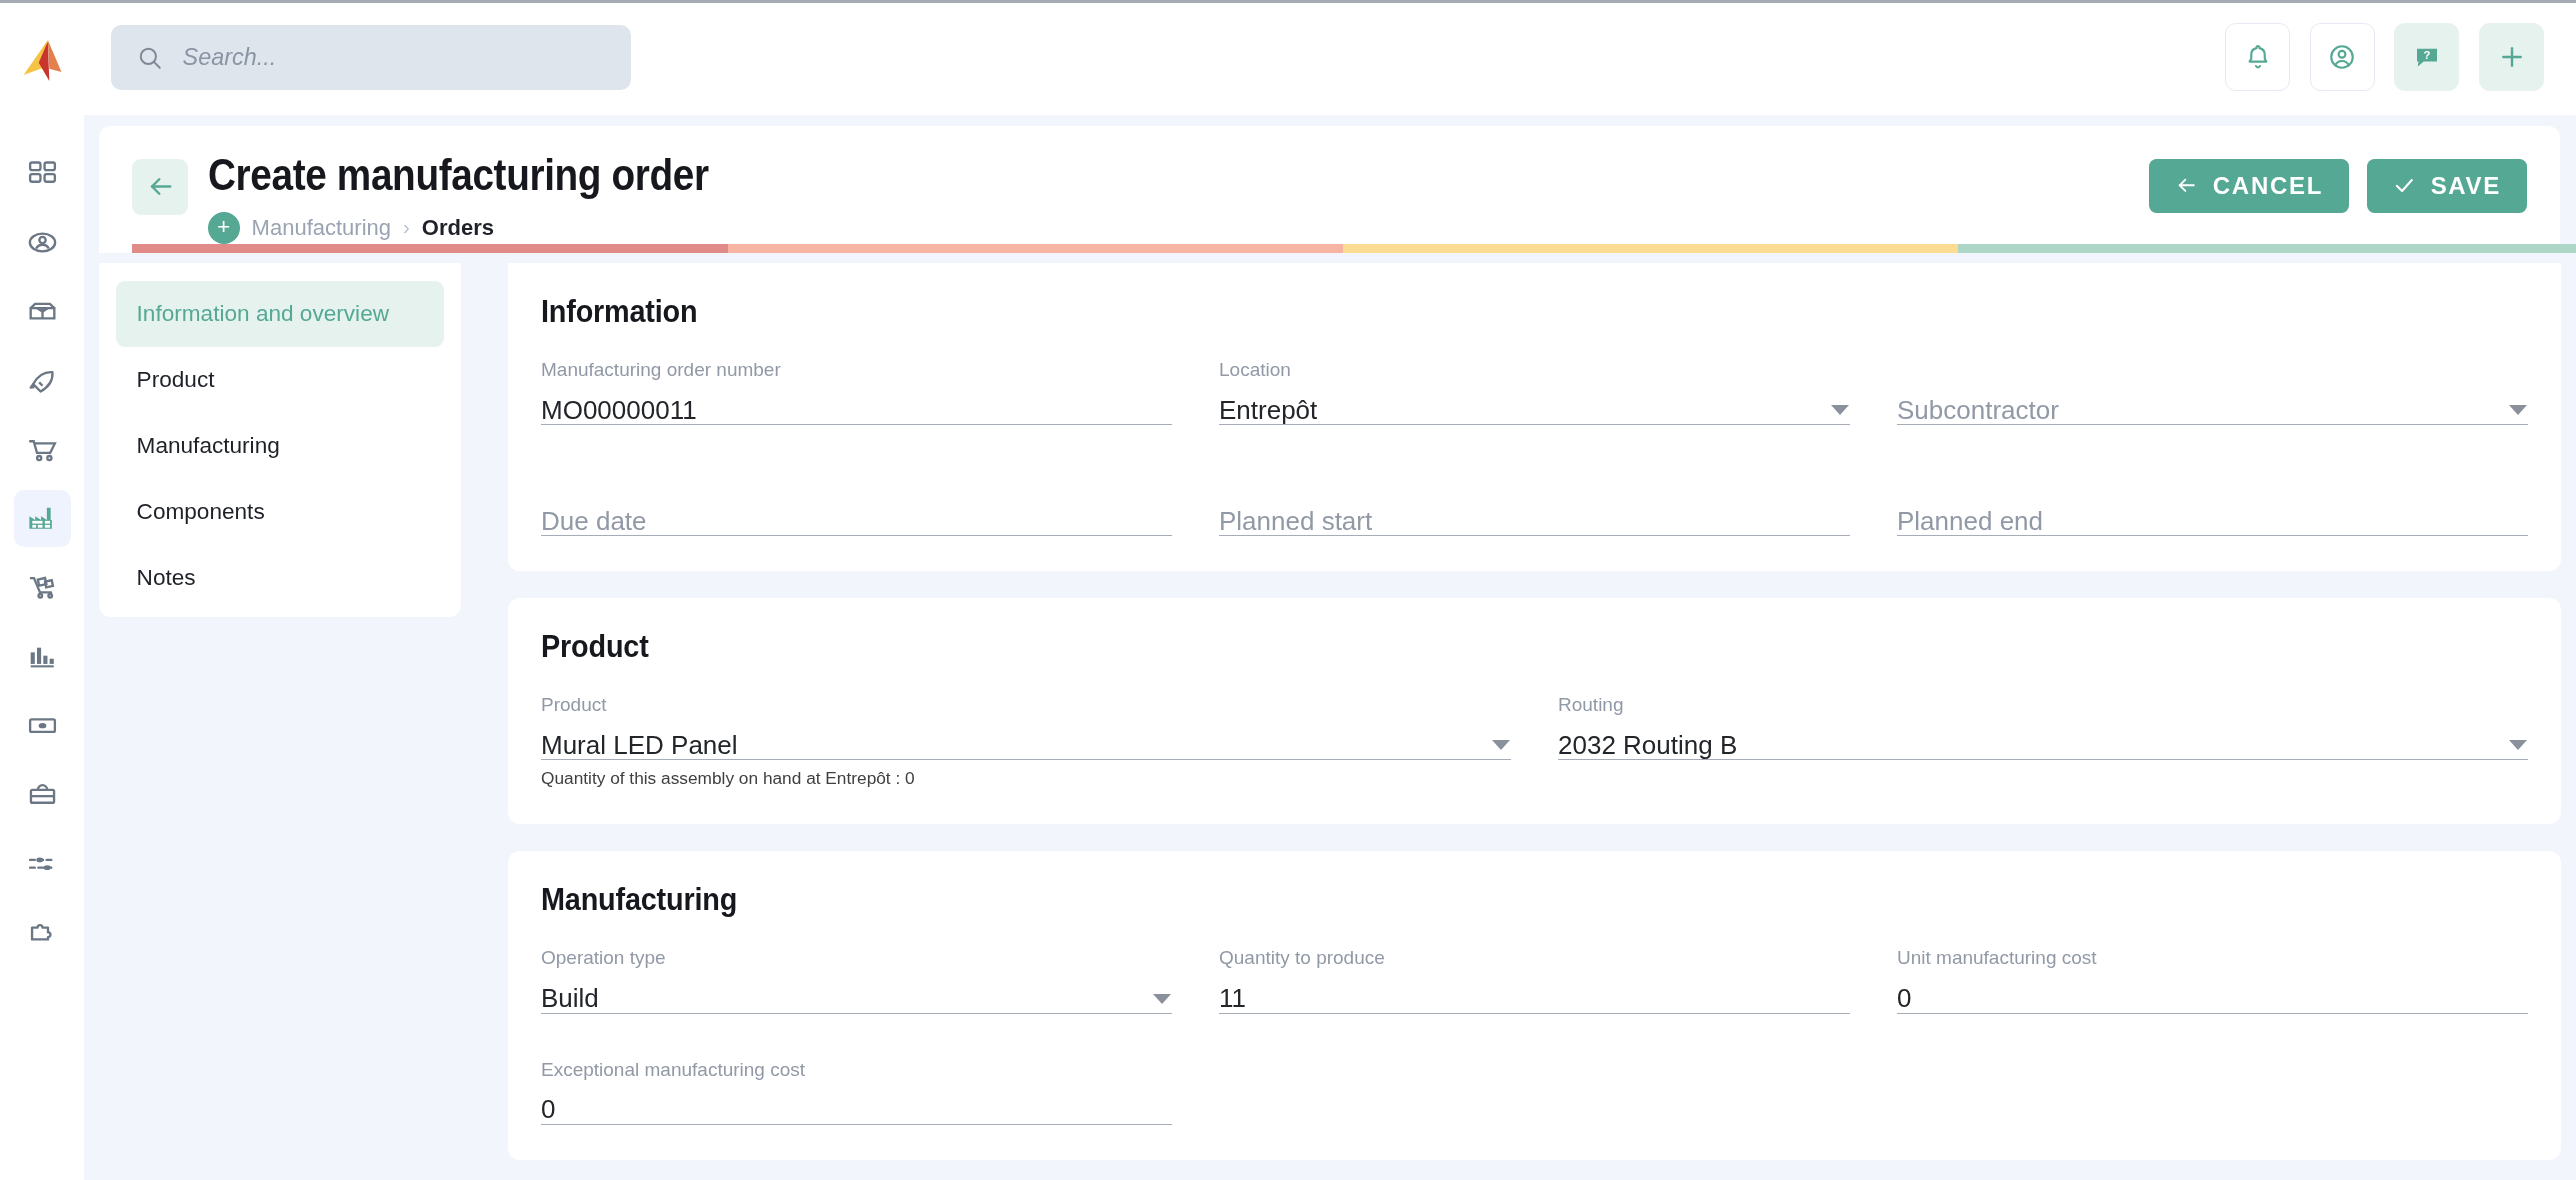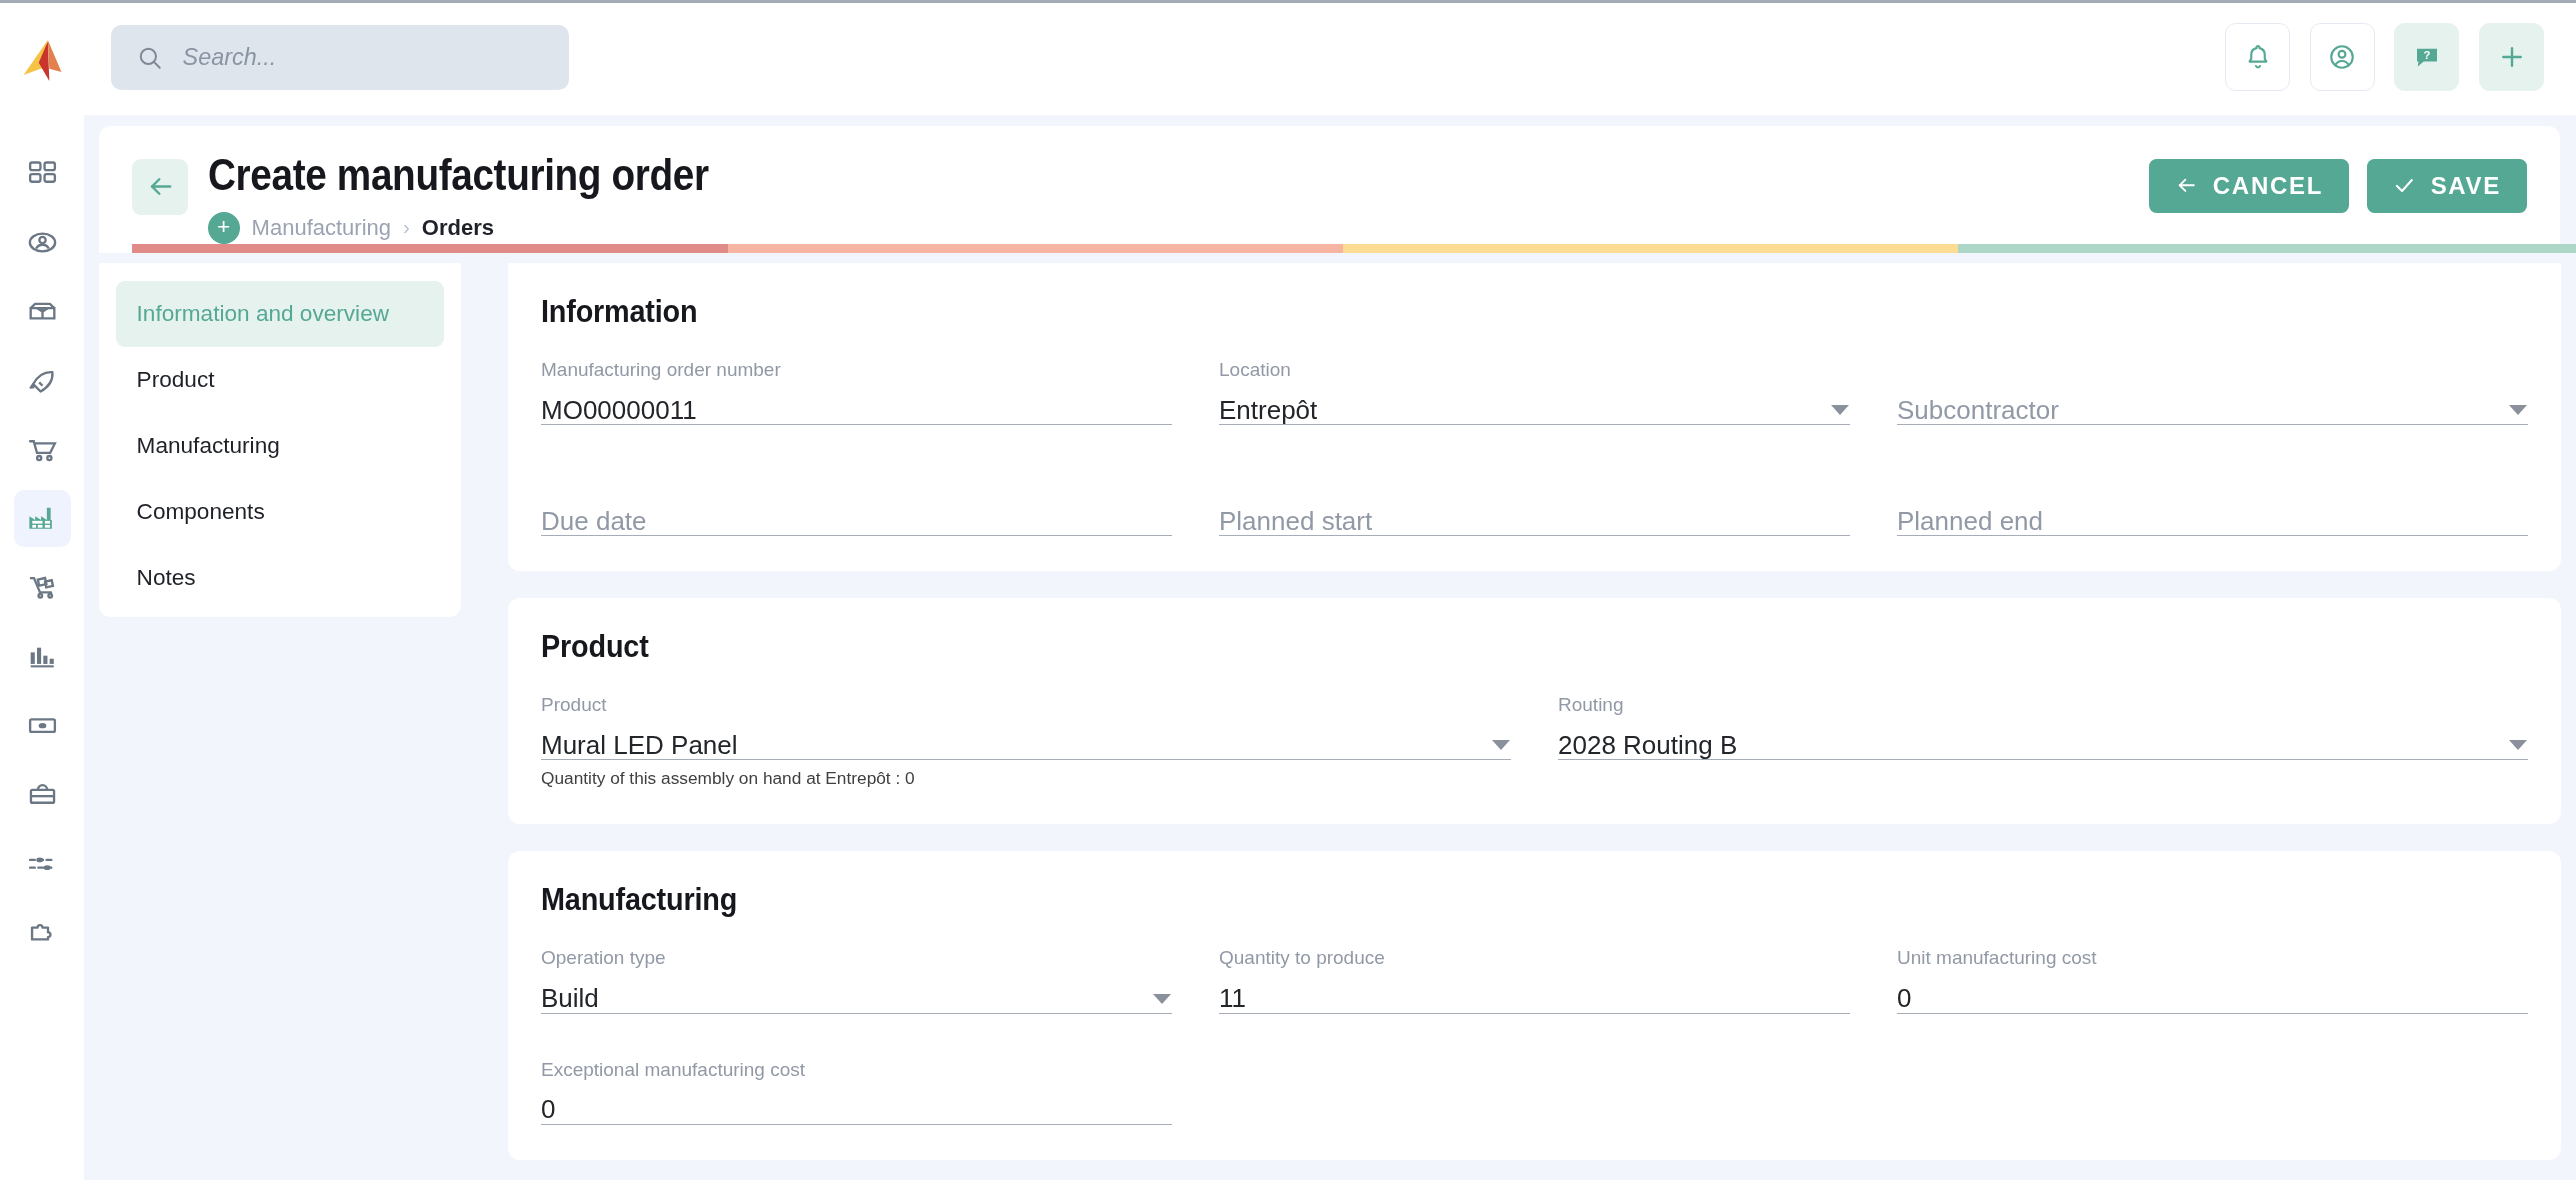--- a/index.html
+++ b/index.html
@@ -14,21 +14,21 @@
   
   .topbar {
     position: absolute; top: 0; left: 0; width: 2576px; height: 115px;
     background: #ffffff; display: flex; align-items: center;
   }
   .topbar-accent { position:absolute; top:0; left:0; width:100%; height:3px; background:#5b6677; opacity:.55; }
   .logo { width: 84px; display:flex; align-items:center; justify-content:center; }
   .logo svg { display:block; }
   .search-wrap { margin-left: 27px; }
   .search-box {
-    width: 458px; height: 65px; background:#dfe5ed; border-radius: 10.6px;
+    width: 520px; height: 65px; background:#dfe5ed; border-radius: 10.6px;
     display:flex; align-items:center; padding: 0 26px; gap: 19.6px; cursor: text;
   }
   .search-box .mag { width: 26px; height: 26px; flex: none; }
   .search-input {
     border: none; outline: none; background: transparent;
     font-family: "Liberation Sans", sans-serif;
     font-size: 23.4px; font-style: italic; color:#7e8794; width: 100%;
   }
   .search-input::placeholder { color:#8b94a3; font-style: italic; }
 
@@ -394,21 +394,21 @@
               <div class="field">
                 <div class="flabel">Product</div>
                 <div class="fline">
                   <div class="fval">Mural LED Panel</div>
                   <div class="caret"></div>
                 </div>
               </div>
               <div class="field">
                 <div class="flabel">Routing</div>
                 <div class="fline">
-                  <div class="fval">2028 Routing B</div>
+                  <div class="fval">2032 Routing B</div>
                   <div class="caret"></div>
                 </div>
               </div>
             </div>
             <div class="helper">Quantity of this assembly on hand at Entrepôt : 0</div>
           </div>
           <div class="card">
             <div class="sec-title">Manufacturing</div>
             <div class="grid">
               <div class="field">

